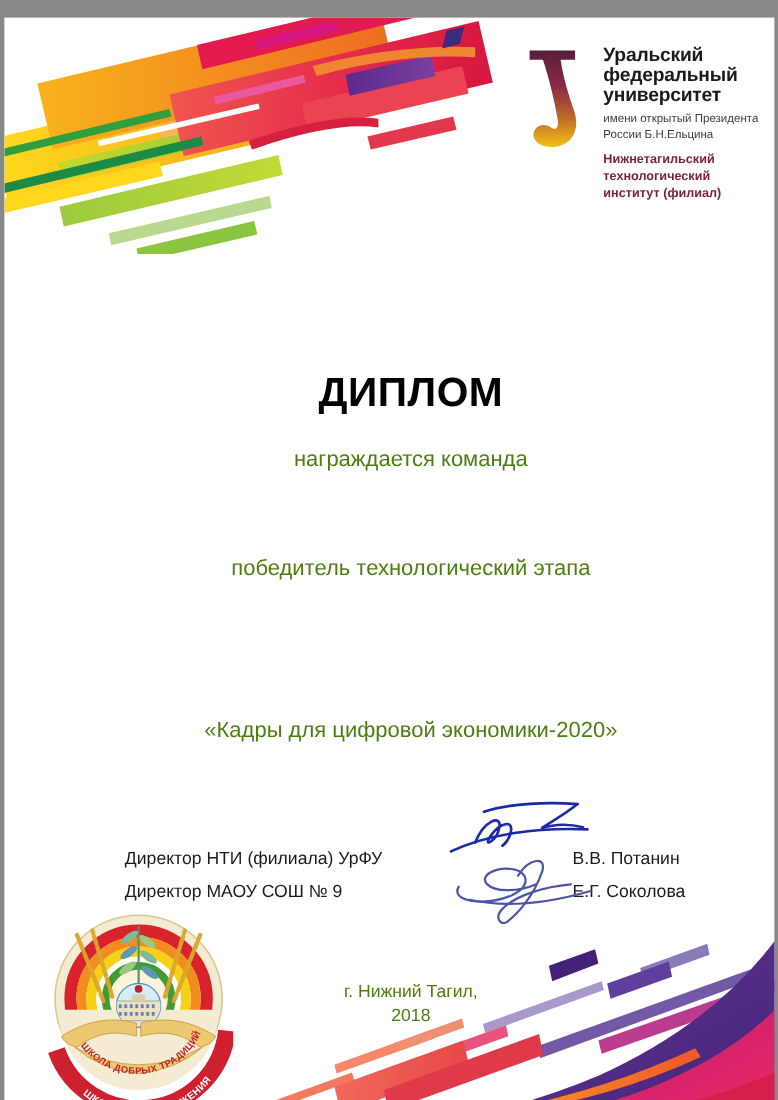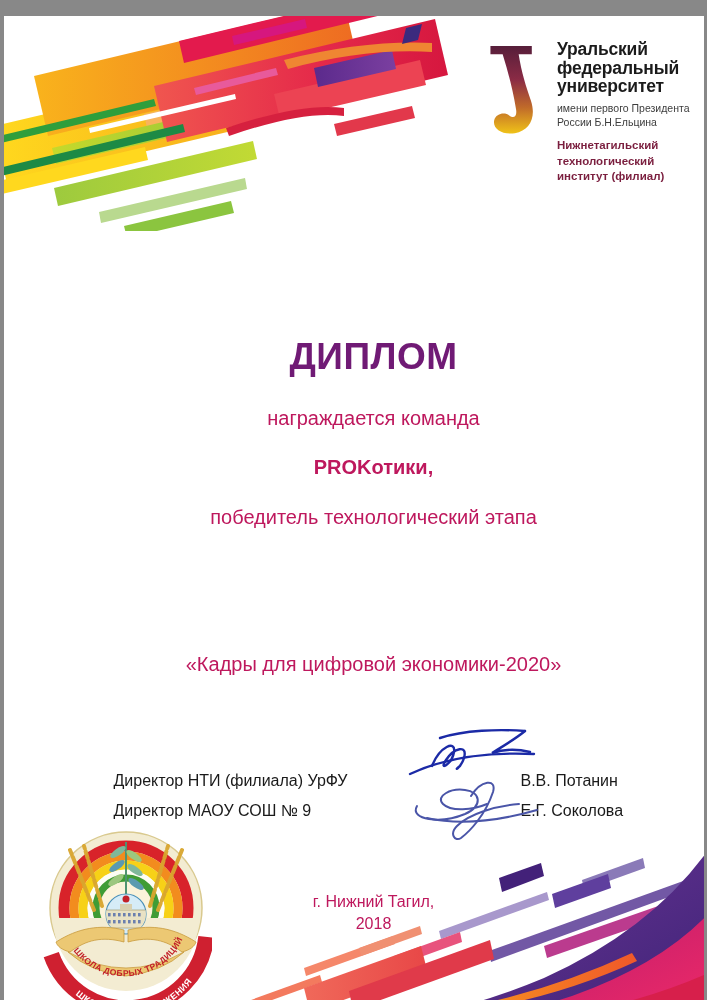--- a/index.html
+++ b/index.html
@@ -1,21 +1,21 @@
 <!DOCTYPE html>
 <html><head>
 <meta charset="utf-8">
 <style>
   html,body{margin:0;padding:0;background:#888;}
   .page{position:relative;width:700px;height:1000px;margin:16px auto;background:#ffffff;
         overflow:hidden;font-family:"Liberation Sans","DejaVu Sans",sans-serif;color:#1c1c1c;}
   .abs{position:absolute;}
   
-  .cline{position:absolute;left:40px;right:0;text-align:center;color:#be185d;}
-  .t-title{top:320px;font-size:37px;font-weight:bold;letter-spacing:.5px;color:#701a75;}
+  .cline{position:absolute;left:40px;right:0;text-align:center;color:#4d7c0f;}
+  .t-title{top:320px;font-size:37px;font-weight:bold;letter-spacing:.5px;color:#000000;}
   .t-award{top:391px;font-size:20px;}
   .t-team{top:440px;font-size:20px;font-weight:bold;}
   .t-win{top:490px;font-size:20px;}
   .t-ev1{top:588px;font-size:20px;}
   .t-ev2{top:637px;font-size:20px;}
   .t-city{top:877px;font-size:16px;}
   .t-year{top:899px;font-size:16px;}
   
   .logo{position:absolute;top:24px;right:14px;display:flex;gap:14px;align-items:flex-start;}
   .logo-mark{width:60px;height:94px;flex:none;margin-top:4px;}
@@ -99,34 +99,33 @@
         C18,97 8,90 10,81 C12,74 21,72 26,76
         C31,80 35,77 33,68 C30,50 25,30 19,11 L6,11 Z"></path>
     </svg>
     <div>
       <div class="logo-uni">
         <div>Уральский</div>
         <div>федеральный</div>
         <div>университет</div>
       </div>
       <div class="logo-patron">
-        <div>имени первого Президента</div>
+        <div>имени открытый Президента</div>
         <div>России Б.Н.Ельцина</div>
       </div>
       <div class="logo-branch">
         <div>Нижнетагильский</div>
         <div>технологический</div>
         <div>институт (филиал)</div>
       </div>
     </div>
   </div>
 
   <div class="cline t-title">ДИПЛОМ</div>
   <div class="cline t-award">награждается команда</div>
-  <div class="cline t-team">PROKотики,</div>
   <div class="cline t-win">победитель технологический этапа</div>
   <div class="cline t-ev2">«Кадры для цифровой экономики-2020»</div>
 
   <div class="sig-role r1">Директор НТИ (филиала) УрФУ</div>
   <div class="sig-name r1">В.В. Потанин</div>
   <svg class="abs" style="left:400px;top:700px" width="135" height="72" viewBox="0 0 135 72" aria-hidden="true">
     <g fill="none" stroke="#1b2aa6" stroke-width="2.4" stroke-linecap="round">
       <path d="M6,58 C40,42 85,36 130,38"></path>
       <path d="M36,22 C60,14 95,13 121,15"></path>
       <path d="M121,15 C110,24 96,32 88,37 C100,33 114,33 126,36"></path>

